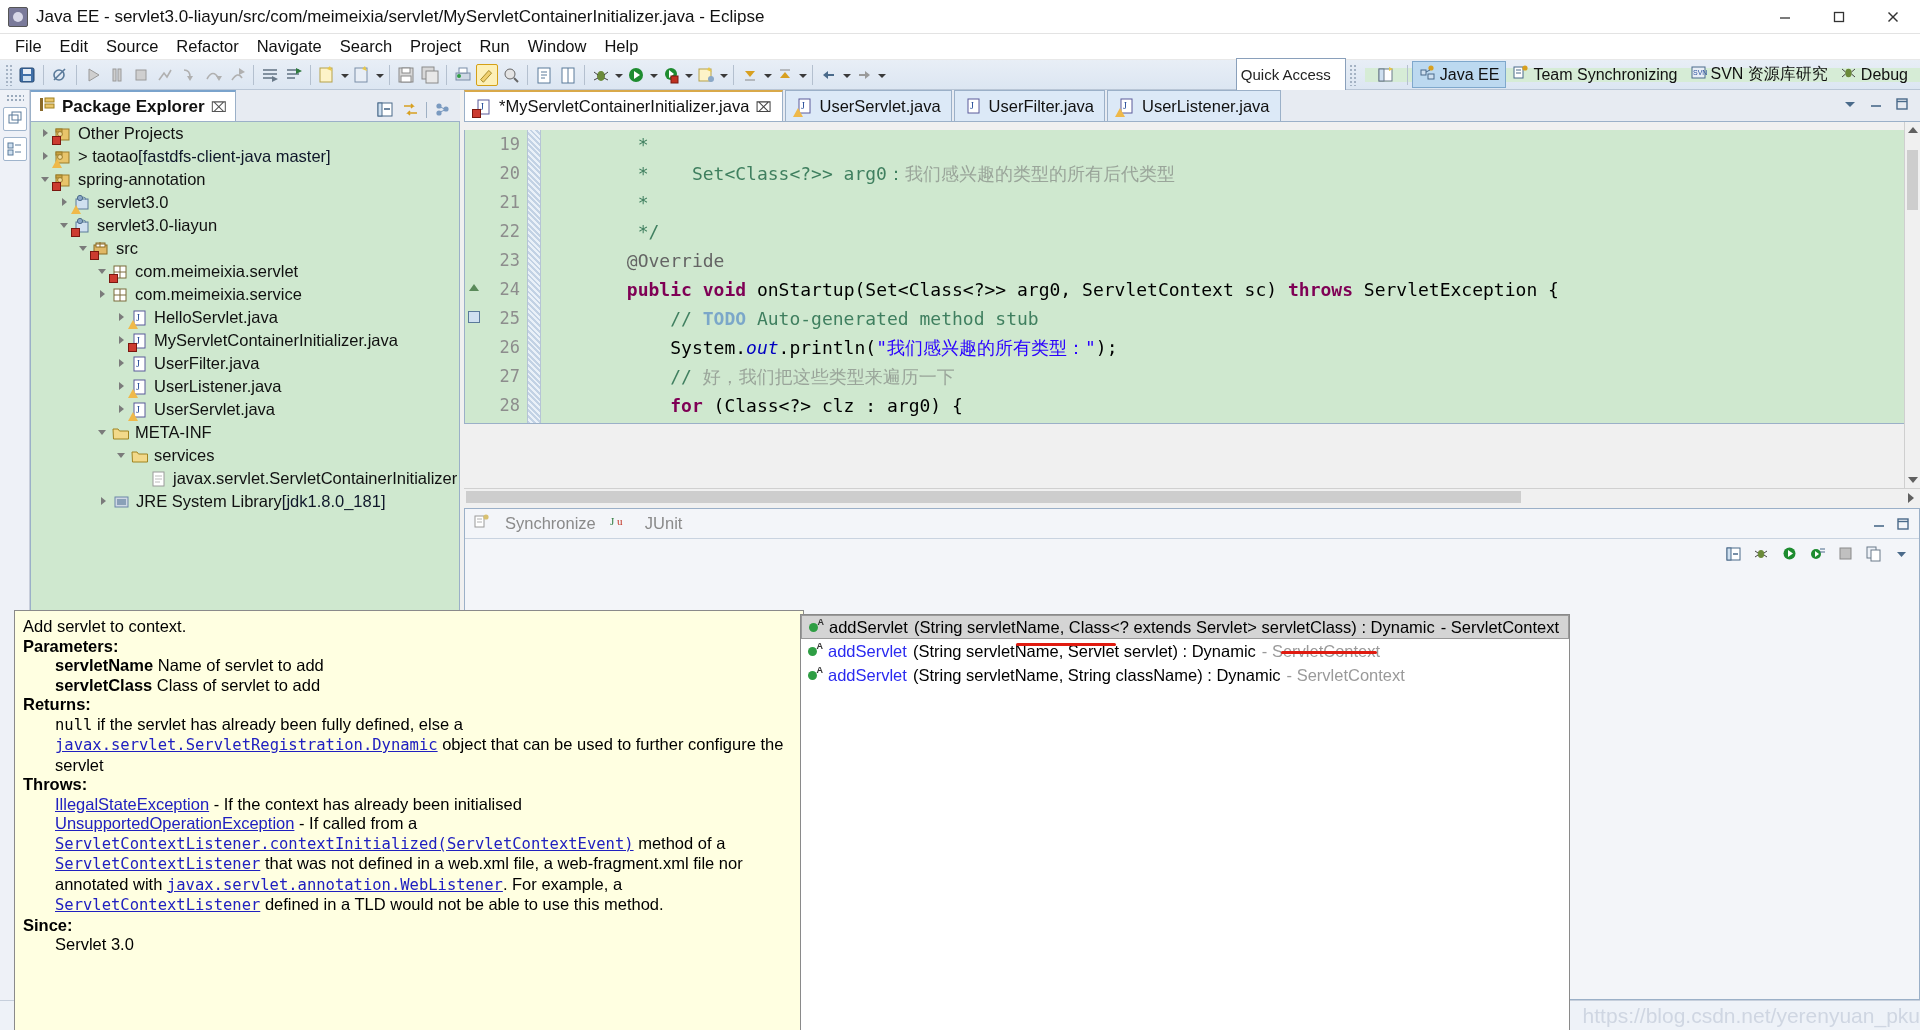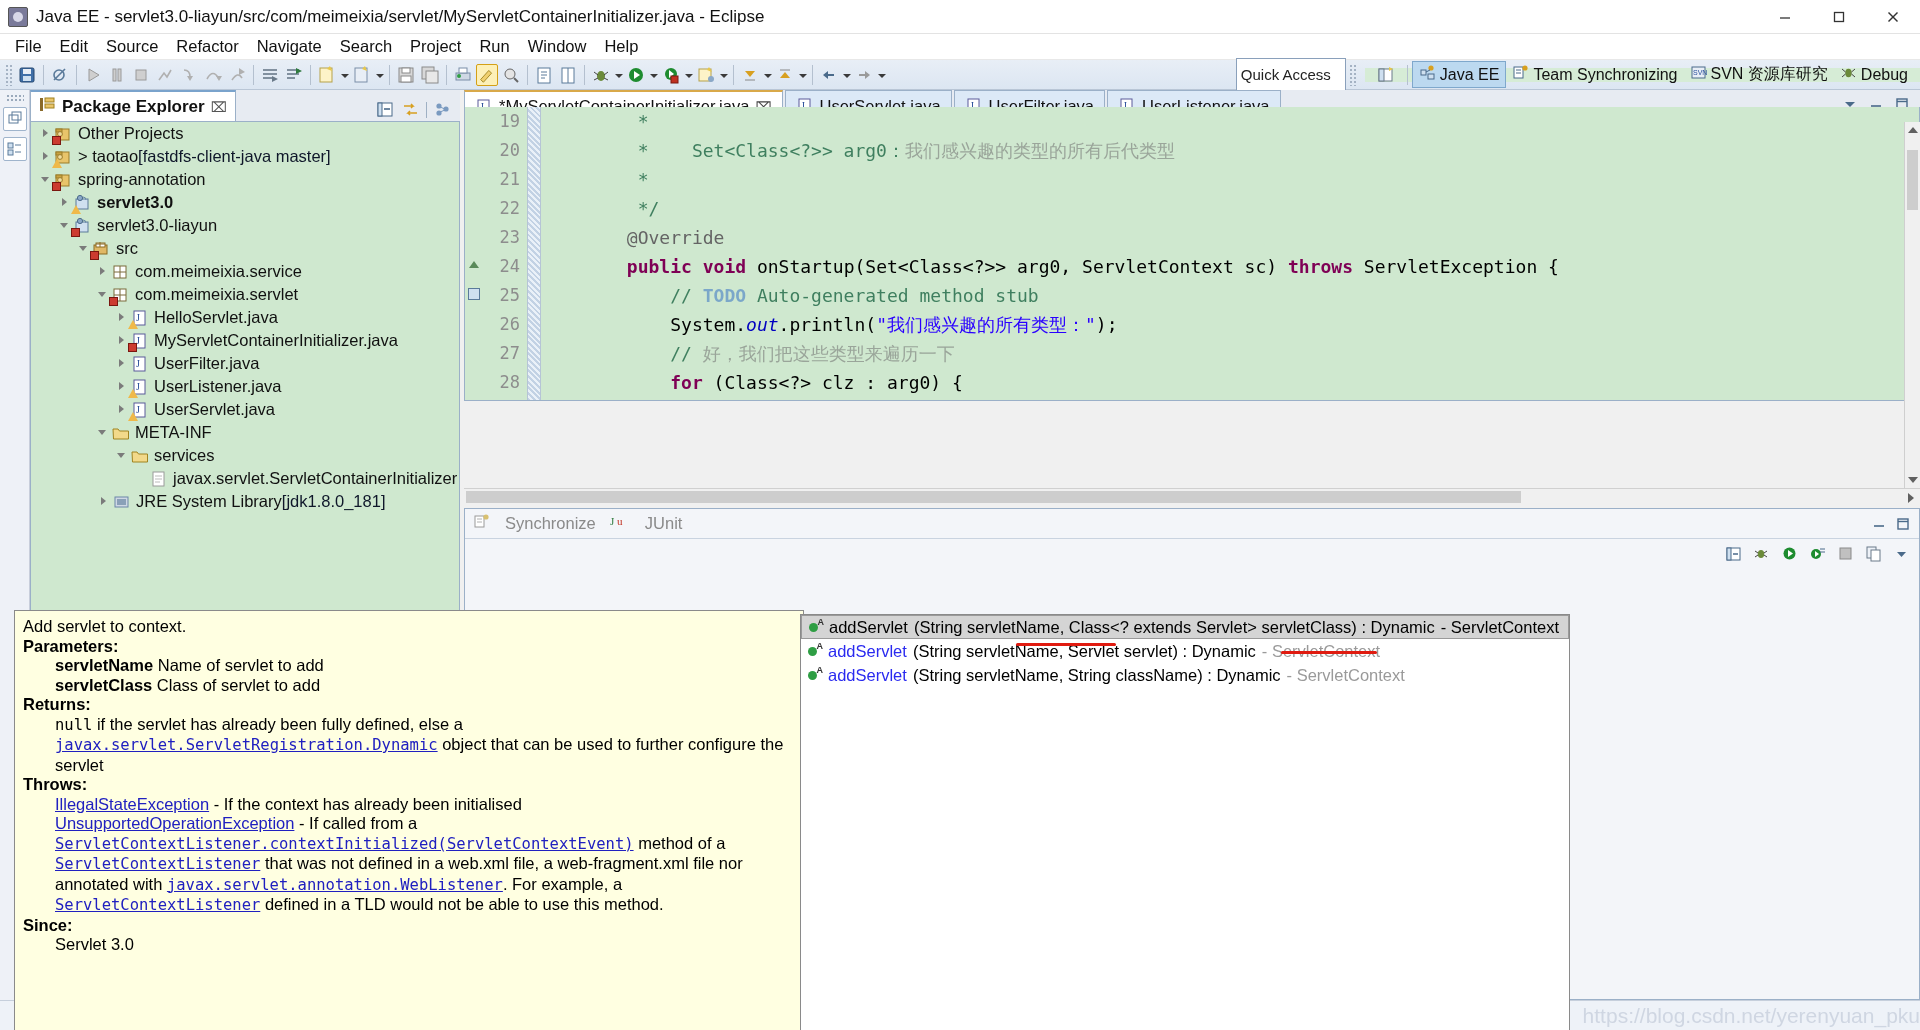--- a/index.html
+++ b/index.html
@@ -80,21 +80,21 @@
 
   
   .editor{position:absolute;left:464px;top:0;right:0;bottom:0;}
   .etabrow{height:32px;display:flex;align-items:flex-end;background:#e7ebf2;border-bottom:1px solid #9bb0c8;}
   .etab{display:flex;align-items:center;gap:6px;height:31px;padding:0 10px;font-size:16.5px;color:#111;
         background:#dce9f7;border:1px solid #9bb0c8;border-bottom:none;margin-right:2px;white-space:nowrap;}
   .etab.active{background:#ffffff;border-top:2px solid #d9a94a;font-weight:normal;}
   .etab .x{font-size:14px;color:#444;}
   .ecorner{margin-left:auto;display:flex;align-items:center;gap:10px;padding:0 10px 4px 0;}
 
-  .code{position:absolute;left:0;right:0;top:17px;height:294px;background:#cfe8cf;
+  .code{position:absolute;left:0;right:0;top:40px;height:294px;background:#cfe8cf;
        border:1px solid #9bb0c8;border-top:none;overflow:hidden;display:flex;}
   .markerbar{width:20px;background:#cfe8cf;flex:none;position:relative;}
   .linenums{width:42px;flex:none;text-align:right;padding-right:7px;color:#8d8d8d;
       font-family:"DejaVu Sans Mono",monospace;font-size:17px;line-height:29px;background:#cfe8cf;}
   .foldbar{width:14px;flex:none;background:#dfe9f4;border-left:1px solid #b6c4d6;border-right:1px solid #b6c4d6;
       background-image:repeating-linear-gradient(45deg,#c2d2e4 0 2px,#eaf1f8 2px 4px);}
   .codetext{flex:1;font-family:"DejaVu Sans Mono",monospace;font-size:18px;line-height:29px;
       white-space:pre;padding-left:10px;position:relative;overflow:hidden;}
   .cl{height:29px;}
   .kw{color:#7f0055;font-weight:bold;}
@@ -527,21 +527,21 @@
         </div>
         <div class="row" style="padding-left: 8px;">
           <span class="arrow open"></span>
           <span class="ico" style="position: relative;"><svg width="18" height="18" viewBox="0 0 18 18">
               <rect x="1" y="4" width="13" height="11" fill="#e8c46a" stroke="#9b7d2a"></rect>
               <rect x="1" y="4" width="6" height="3" fill="#c9a23f" stroke="#9b7d2a"></rect>
               <circle cx="5" cy="9" r="2.4" fill="#f0dca0" stroke="#9b7d2a"></circle>
             </svg><span class="badge-err"></span></span>
           <span>spring-annotation</span>
         </div>
-        <div class="row" style="padding-left: 27px; font-weight: bold;">
+        <div class="row" style="padding-left: 27px;">
           <span class="arrow closed"></span>
           <span class="ico" style="position: relative;"><svg width="18" height="18" viewBox="0 0 18 18">
               <rect x="2" y="5" width="12" height="10" fill="#cfe0f0" stroke="#5a7a9a"></rect>
               <circle cx="6" cy="4" r="2.6" fill="#8aa8c8" stroke="#4a6a8a"></circle>
               <path d="M9 3 q3 0 3 3" fill="none" stroke="#6a8aa8"></path>
             </svg><span class="badge-warn"></span></span>
           <span>servlet3.0</span>
         </div>
         <div class="row" style="padding-left: 27px;">
           <span class="arrow open"></span>
@@ -556,36 +556,36 @@
           <span class="arrow open"></span>
           <span class="ico" style="position: relative;"><svg width="18" height="18" viewBox="0 0 18 18">
               <rect x="1" y="5" width="13" height="9" fill="#e0b866" stroke="#8a6a22"></rect>
               <rect x="3" y="3" width="9" height="4" fill="#fff" stroke="#8a6a22"></rect>
               <line x1="3" y1="4" x2="12" y2="4" stroke="#8a6a22"></line>
               <line x1="7" y1="2" x2="7" y2="7" stroke="#8a6a22"></line>
             </svg><span class="badge-err"></span></span>
           <span>src</span>
         </div>
         <div class="row" style="padding-left: 65px;">
-          <span class="arrow closed"></span>
-          <span class="ico" style="position: relative;"><svg width="18" height="18" viewBox="0 0 18 18">
-              <rect x="2" y="3" width="12" height="12" fill="#fff" stroke="#7a6a3a"></rect>
-              <line x1="2" y1="9" x2="14" y2="9" stroke="#7a6a3a"></line>
-              <line x1="8" y1="3" x2="8" y2="15" stroke="#7a6a3a"></line>
-            </svg></span>
-          <span>com.meimeixia.service</span>
-        </div>
-        <div class="row" style="padding-left: 65px;">
           <span class="arrow open"></span>
           <span class="ico" style="position: relative;"><svg width="18" height="18" viewBox="0 0 18 18">
               <rect x="2" y="3" width="12" height="12" fill="#fff" stroke="#7a6a3a"></rect>
               <line x1="2" y1="9" x2="14" y2="9" stroke="#7a6a3a"></line>
               <line x1="8" y1="3" x2="8" y2="15" stroke="#7a6a3a"></line>
             </svg><span class="badge-err"></span></span>
           <span>com.meimeixia.servlet</span>
+        </div>
+        <div class="row" style="padding-left: 65px;">
+          <span class="arrow closed"></span>
+          <span class="ico" style="position: relative;"><svg width="18" height="18" viewBox="0 0 18 18">
+              <rect x="2" y="3" width="12" height="12" fill="#fff" stroke="#7a6a3a"></rect>
+              <line x1="2" y1="9" x2="14" y2="9" stroke="#7a6a3a"></line>
+              <line x1="8" y1="3" x2="8" y2="15" stroke="#7a6a3a"></line>
+            </svg></span>
+          <span>com.meimeixia.service</span>
         </div>
         <div class="row" style="padding-left: 84px;">
           <span class="arrow closed"></span>
           <span class="ico" style="position: relative;"><svg width="18" height="18" viewBox="0 0 18 18">
               <rect x="3" y="2" width="11" height="14" fill="#fff" stroke="#5a5a9a"></rect>
               <text x="5" y="12" font-size="10" fill="#2a4f9a" font-family="Liberation Serif">J</text>
             </svg><span class="badge-warn"></span></span>
           <span>HelloServlet.java</span>
         </div>
         <div class="row" style="padding-left: 84px;">

